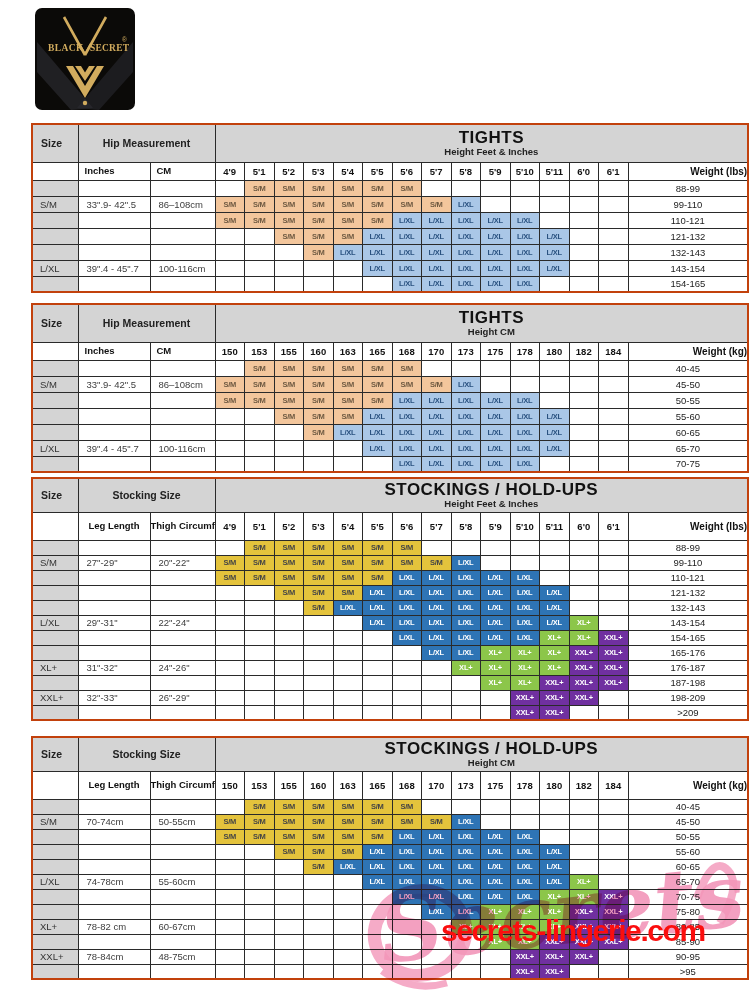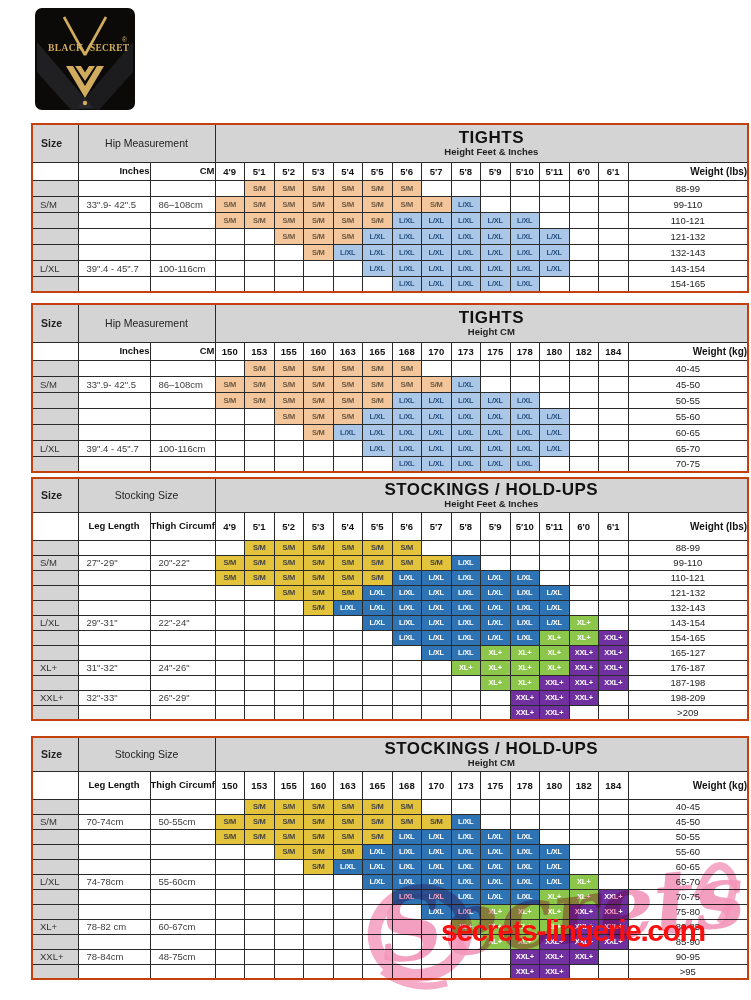--- a/index.html
+++ b/index.html
@@ -23,30 +23,30 @@
 
   .rows7  thead tr.main-hdr { height:38px; }
   .rows7  thead tr.sub-hdr  { height:18px; }
   .rows7  tbody tr          { height:16px; }
   .rows12 thead tr.main-hdr { height:34px; }
   .rows12 thead tr.sub-hdr  { height:28px; }
   .rows12 tbody tr          { height:15px; }
 
   th.corner { background:var(--hdr-bg); font-size:10.5px; font-weight:bold;
               color:#222; text-align:left; padding-left:8px; }
-  th.measure { background:var(--hdr-bg); font-size:10.5px; font-weight:normal; color:#222; }
+  th.measure { background:var(--hdr-bg); font-size:10.5px; font-weight:bold; color:#222; }
   th.title-cell { background:var(--hdr-bg); vertical-align:middle;padding-left:20px; }
   .t-title { font-size:17px; font-weight:bold; color:#111; text-align:center;
              letter-spacing:.5px; line-height:1.05; }
   .t-sub   { font-size:9.5px; font-weight:bold; color:#222; text-align:center; line-height:1.1; }
 
   tr.sub-hdr th { background:#fff; font-weight:bold; color:#111; }
   th.sub-corner { background:var(--hdr-bg); }
   th.sub-m { font-size:9.5px; line-height:1.15; white-space:normal; }
-  .scheme-tights th.sub-m { text-align:right; padding-left:6px; }
+  .scheme-tights th.sub-m { text-align:left; padding-left:6px; }
   .scheme-stockings th.sub-m { text-align:center; }
   th.h-col { font-size:9.5px; }
   th.w-col { font-size:10px; text-align:right; }
 
   td.size-cell { background:var(--hdr-bg); font-size:9.5px; color:#333;
                  text-align:left; padding-left:7px; }
   td.m-cell { font-size:9.5px; color:#3c3c3c; text-align:left; padding-left:8px; }
   td.w-cell { font-size:9.5px; color:#1c1c1c; text-align:center; }
   td.g-cell { font-size:7.5px; font-weight:bold; text-align:center; letter-spacing:-.2px; }
 
@@ -679,21 +679,21 @@
           <td class="g-cell"></td>
           <td class="g-cell"></td>
           <td class="g-cell"></td>
           <td class="g-cell lxl">L/XL</td>
           <td class="g-cell lxl">L/XL</td>
           <td class="g-cell xl">XL+</td>
           <td class="g-cell xl">XL+</td>
           <td class="g-cell xl">XL+</td>
           <td class="g-cell xxl">XXL+</td>
           <td class="g-cell xxl">XXL+</td>
-          <td class="w-cell">165-127</td>
+          <td class="w-cell">165-176</td>
         </tr>
         <tr>
           <td class="size-cell">XL+</td>
           <td class="m-cell">31"-32"</td>
           <td class="m-cell">24"-26"</td>
           <td class="g-cell"></td>
           <td class="g-cell"></td>
           <td class="g-cell"></td>
           <td class="g-cell"></td>
           <td class="g-cell"></td>

